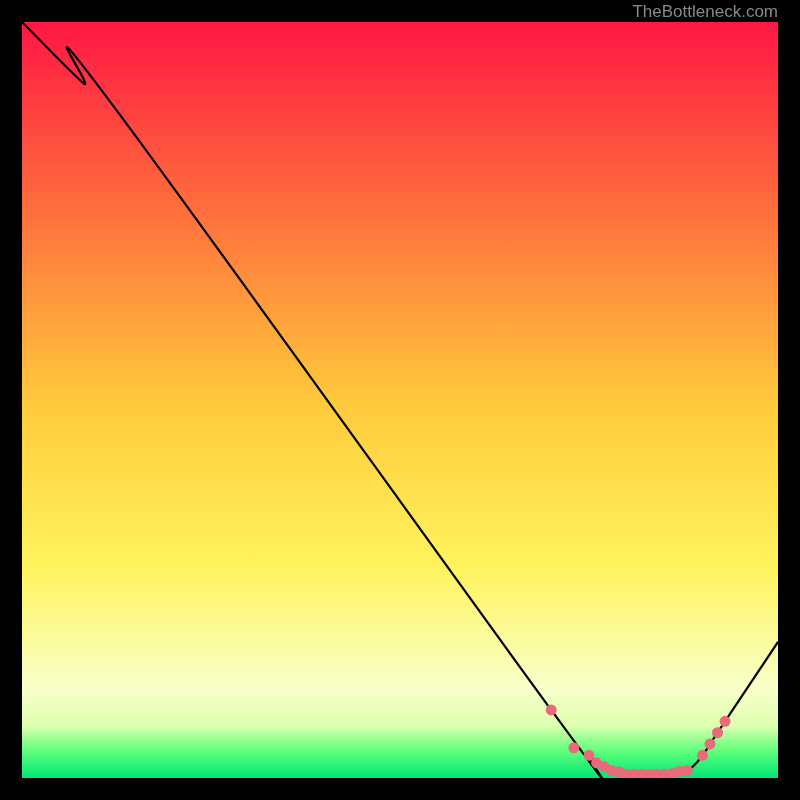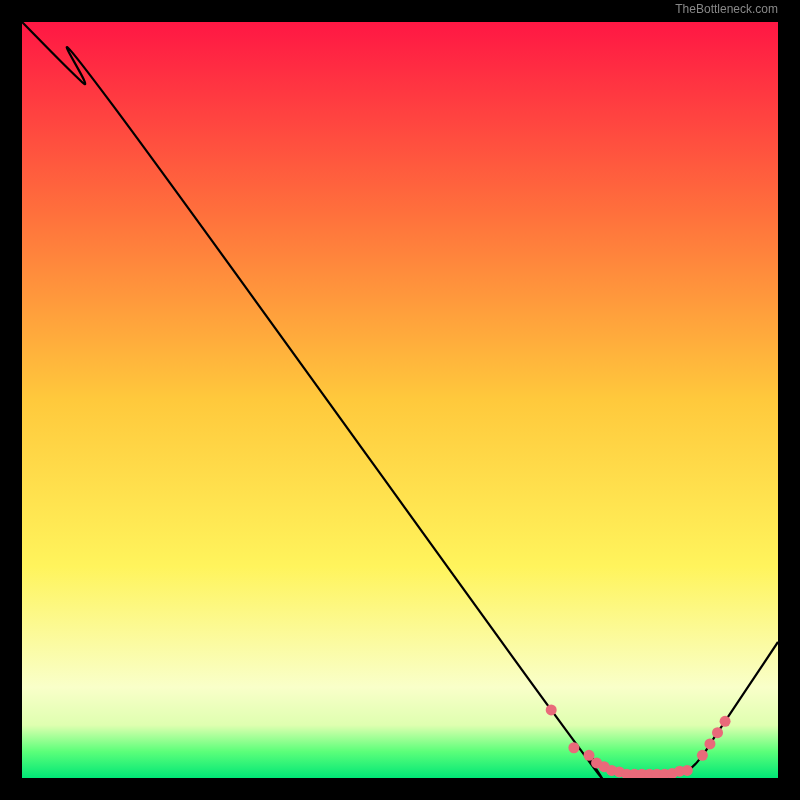--- a/index.html
+++ b/index.html
@@ -25,21 +25,21 @@
     top: 0;
     width: 756px;
     height: 756px;
   }
   .watermark {
     position: absolute;
     top: 2px;
     right: 22px;
     color: #888;
     font-family: Arial, sans-serif;
-    font-size: 12px;
+    font-size: 17px;
     font-weight: 500;
     z-index: 10;
   }
   svg {
     display: block;
   }
 </style>
 </head>
 <body>
 

